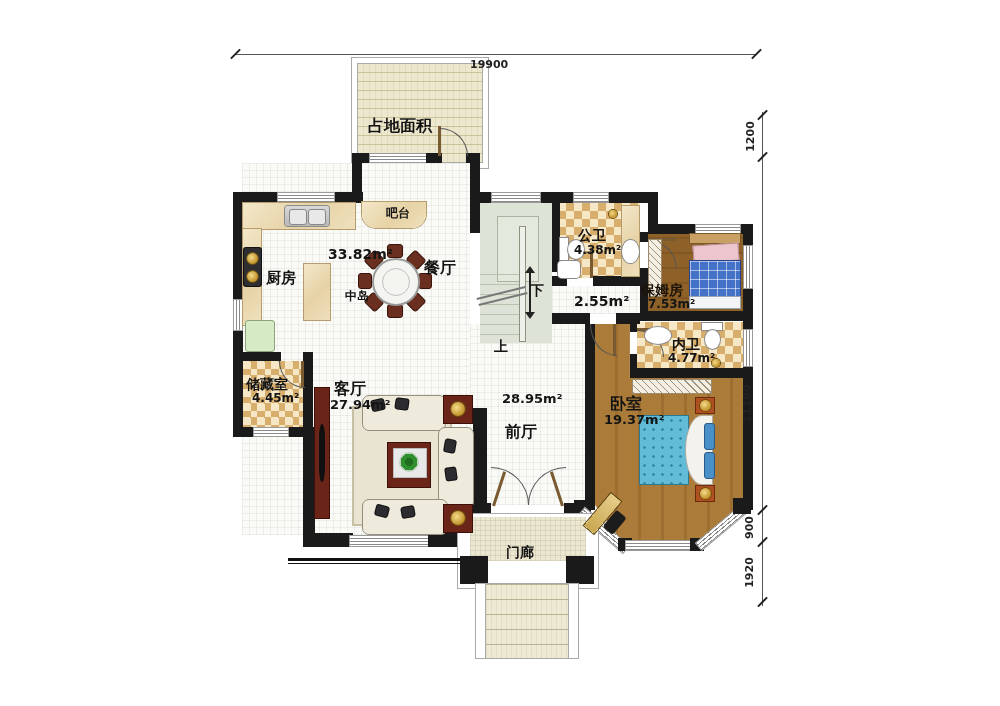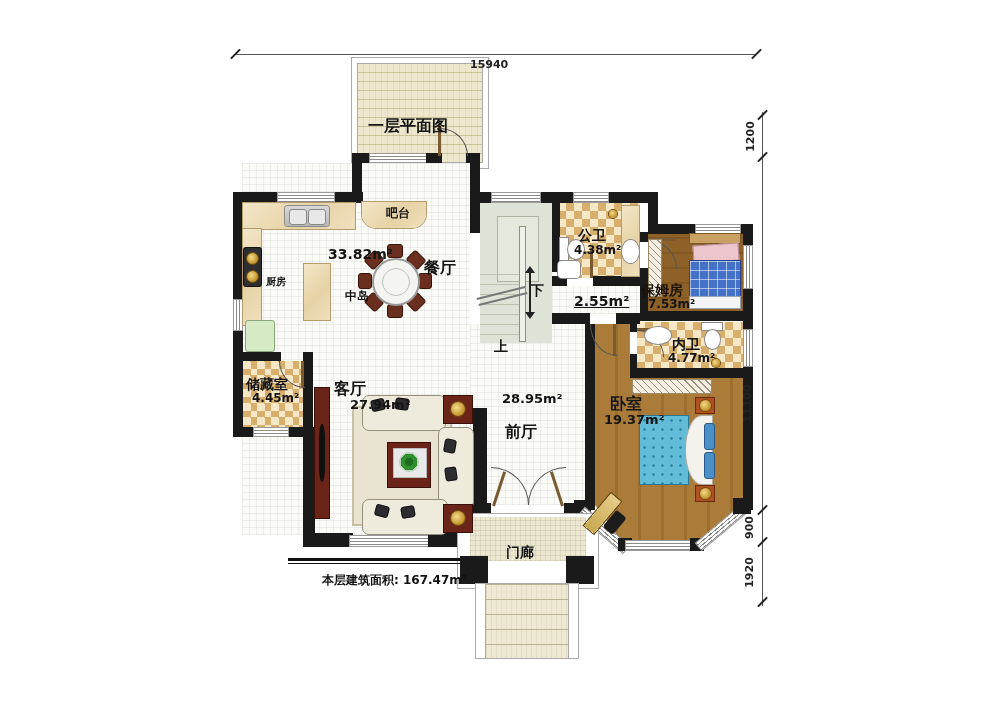--- a/index.html
+++ b/index.html
@@ -229,62 +229,61 @@
   <div class="abs" style="left:704px;top:452px;width:9px;height:25px;background:#4a90c8;border:1px solid #2a5a88;border-radius:3px;"></div>
   <div class="abs" style="left:696px;top:398px;width:18px;height:15px;background:#b05020;box-shadow:0 0 0 1px #6a2c0c;"></div>
   <div class="goldc" style="left:700px;top:400px;width:11px;height:11px;"></div>
   <div class="abs" style="left:696px;top:486px;width:18px;height:15px;background:#b05020;box-shadow:0 0 0 1px #6a2c0c;"></div>
   <div class="goldc" style="left:700px;top:488px;width:11px;height:11px;"></div>
   <div class="abs" style="left:594px;top:498px;width:30px;height:42px;transform:rotate(40deg);">
     <div class="abs" style="left:0;top:0;width:13px;height:42px;background:linear-gradient(#e6cc8a,#c8a850);box-shadow:0 0 0 1px #5a4210;"></div>
     <div class="abs" style="left:15px;top:9px;width:13px;height:22px;background:#1c1c1c;border-radius:3px;"></div>
   </div>
 
-  <div class="lbl" style="left:368px;top:118px;font-size:16px;">一层平面图</div>
+  <div class="lbl" style="left:368px;top:118px;font-size:16px;">占地面积</div>
   <div class="lbl" style="left:386px;top:207px;font-size:12px;">吧台</div>
   <div class="lbl" style="left:328px;top:247px;font-size:14px;">33.82m²</div>
   <div class="lbl" style="left:424px;top:260px;font-size:16px;">餐厅</div>
-  <div class="lbl" style="left:266px;top:277px;font-size:10px;">厨房</div>
+  <div class="lbl" style="left:266px;top:271px;font-size:15px;">厨房</div>
   <div class="lbl" style="left:306px;top:290px;font-size:12px;padding-left:39px;">中岛</div>
   <div class="lbl" style="left:578px;top:228px;font-size:14px;">公卫</div>
   <div class="lbl" style="left:574px;top:244px;font-size:12px;">4.38m²</div>
-  <div class="lbl" style="left:574px;top:294px;font-size:14px;text-decoration:underline;">2.55m²</div>
+  <div class="lbl" style="left:574px;top:294px;font-size:14px;">2.55m²</div>
   <div class="lbl" style="left:641px;top:283px;font-size:14px;color:#1a1208;">保姆房</div>
   <div class="lbl" style="left:648px;top:298px;font-size:12px;">7.53m²</div>
   <div class="lbl" style="left:672px;top:337px;font-size:14px;">内卫</div>
   <div class="lbl" style="left:668px;top:352px;font-size:12px;">4.77m²</div>
   <div class="lbl" style="left:246px;top:377px;font-size:14px;">储藏室</div>
   <div class="lbl" style="left:252px;top:392px;font-size:12px;">4.45m²</div>
   <div class="lbl" style="left:334px;top:381px;font-size:16px;">客厅</div>
-  <div class="lbl" style="left:330px;top:398px;font-size:13px;padding-left:20px;">27.94m²</div>
+  <div class="lbl" style="left:330px;top:398px;font-size:13px;">27.94m²</div>
   <div class="lbl" style="left:502px;top:392px;font-size:13px;">28.95m²</div>
   <div class="lbl" style="left:505px;top:424px;font-size:16px;">前厅</div>
   <div class="lbl" style="left:610px;top:396px;font-size:16px;">卧室</div>
   <div class="lbl" style="left:604px;top:413px;font-size:13px;">19.37m²</div>
   <div class="lbl" style="left:506px;top:545px;font-size:14px;">门廊</div>
   <div class="lbl" style="left:530px;top:283px;font-size:14px;">下</div>
   <div class="lbl" style="left:494px;top:339px;font-size:14px;">上</div>
 
   <div class="dimline" style="left:235px;top:54px;width:522px;height:1px;"></div>
   <div class="tick" style="left:229px;top:53px;"></div>
   <div class="tick" style="left:750px;top:53px;"></div>
-  <div class="dim" style="left:470px;top:58px;">15940</div>
+  <div class="dim" style="left:470px;top:58px;">19900</div>
 
   <div class="dimline" style="left:762px;top:112px;width:1px;height:494px;"></div>
   <div class="tick" style="left:756px;top:114px;"></div>
   <div class="tick" style="left:756px;top:156px;"></div>
   <div class="tick" style="left:756px;top:509px;"></div>
   <div class="tick" style="left:756px;top:541px;"></div>
   <div class="tick" style="left:756px;top:601px;"></div>
   <div class="dim" style="left:735px;top:130px;transform:rotate(-90deg);">1200</div>
   <div class="dim" style="left:728px;top:397px;transform:rotate(-90deg);">11100</div>
   <div class="dim" style="left:738px;top:521px;transform:rotate(-90deg);">900</div>
   <div class="dim" style="left:734px;top:566px;transform:rotate(-90deg);">1920</div>
 
   <div class="abs" style="left:288px;top:554px;">
     <div style="margin-top:4px;width:172px;height:3px;background:#111;"></div>
     <div style="margin-top:2px;width:172px;height:1px;background:#111;"></div>
     <div style="margin:8px 0 0 34px;font-size:12px;font-weight:700;color:#111;line-height:17px;">
-      <div>本层建筑面积: 167.47m²</div>
     </div>
   </div>
 
 </div>
 
 </body></html>

